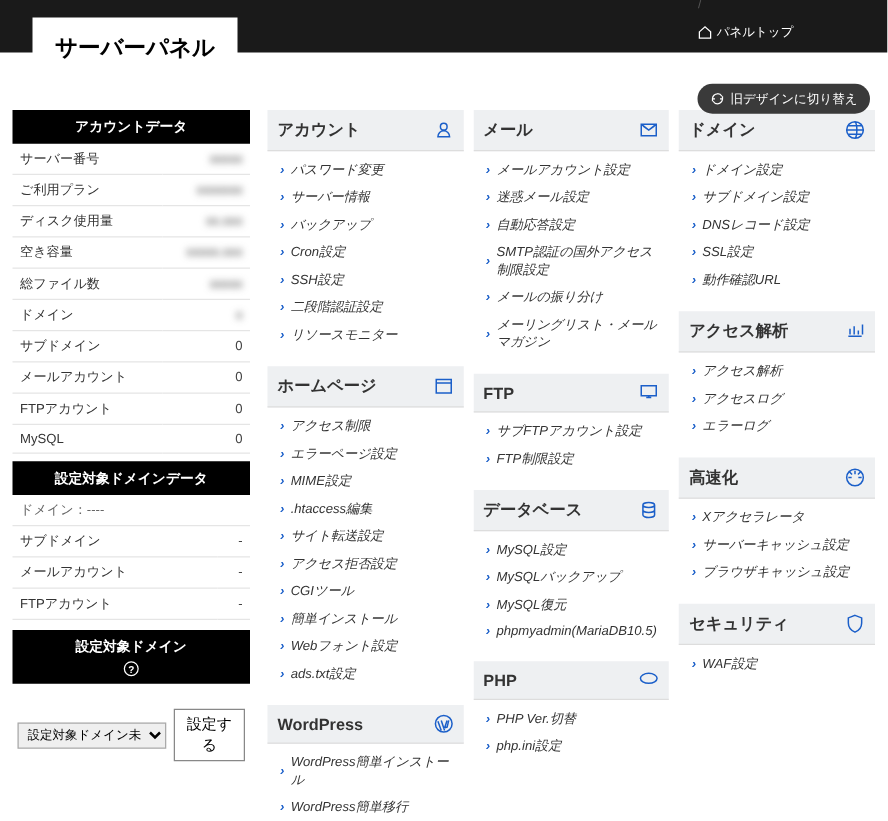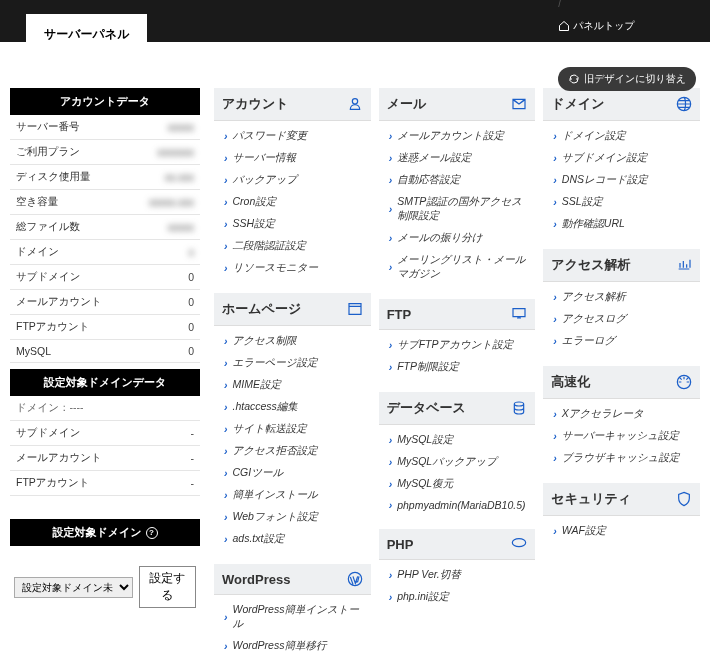--- a/index.html
+++ b/index.html
@@ -1,33 +1,33 @@
 <!DOCTYPE html>
 <html><head>
 <meta charset="utf-8">
 <style>
 * { margin: 0; padding: 0; box-sizing: border-box; }
 body { font-family: "Hiragino Sans", "Meiryo", sans-serif; font-size: 11px; color: #333; background: #fff; width: 710px; }
 .topbar { background: #1a1a1a; color: #fff; height: 42px; display: flex; align-items: center; padding: 0 14px; font-size: 10px; position: relative; }
-.logo-box { position: absolute; left: 26px; top: 14px; background: #fff; color: #000; padding: 12px 18px; font-weight: bold; font-size: 12px; z-index: 2; }
+.logo-box { position: absolute; left: 26px; top: 14px; background: #fff; color: #000; padding: 12px 18px; font-weight: bold; font-size: 18px; z-index: 2; }
 .topbar-right { margin-left: auto; display: flex; align-items: flex-start; gap: 10px; flex-direction: column; }
 .server-id-label { color: #fff; }
 .server-id-val { background: #555; color: #555; border-radius: 8px; padding: 1px 10px; filter: blur(2px); }
 .divider { color: #555; }
 .top-link { color: #fff; display: inline-flex; align-items: center; gap: 3px; cursor: pointer; }
 .switch-btn { background: #3a3a3a; color: #fff; padding: 5px 10px; border-radius: 12px; cursor: pointer; display: inline-flex; align-items: center; gap: 4px; }
 .main { display: flex; padding: 46px 10px 10px 10px; gap: 14px; align-items: flex-start; }
 .sidebar { width: 190px; flex: none; }
 .side-hdr { background: #000; color: #fff; text-align: center; font-weight: bold; padding: 6px 0; font-size: 11px; }
 .side-table { width: 100%; border-collapse: collapse; }
 .side-table td { padding: 5px 6px; border-bottom: 1px solid #e5e5e5; font-size: 10.5px; }
 .side-table td:last-child { text-align: right; color: #444; }
 .blur { filter: blur(3px); color: #999; }
 .domain-data-row { padding: 5px 6px; font-size: 10.5px; border-bottom: 1px solid #e5e5e5; color: #666; }
-.target-domain { background: #000; color: #fff; text-align: center; font-weight: bold; padding: 6px 0; font-size: 11px; margin-top: 23px; display: flex; justify-content: center; align-items: center; gap: 4px; }
+.target-domain { background: #000; color: #fff; text-align: center; font-weight: bold; padding: 6px 0; font-size: 11px; margin-top: 8px; display: flex; justify-content: center; align-items: center; gap: 4px; flex-direction: column; }
 .q-icon { display: inline-flex; width: 12px; height: 12px; border: 1px solid #fff; border-radius: 50%; font-size: 8px; align-items: center; justify-content: center; }
 .target-ctrl { display: flex; gap: 6px; padding: 20px 4px; align-items: center; }
 .target-ctrl select { font-size: 10px; padding: 3px; border: 1px solid #aaa; flex: 1; }
 .set-btn { background: #fff; border: 1px solid #888; padding: 3px 8px; font-size: 12px; cursor: pointer; }
 .content { flex: 1; display: grid; grid-template-columns: 1fr 1fr 1fr; gap: 8px; align-items: start; }
 .col { display: flex; flex-direction: column; gap: 8px; }
 .panel { }
 .panel-hdr { background: #eef0f2; padding: 7px 8px; display: flex; align-items: center; justify-content: space-between; font-weight: bold; font-size: 13px; border-bottom: 1px solid #ddd; }
 .panel-hdr .ic { width: 16px; height: 16px; color: #1b5fc9; }
 .panel ul { list-style: none; padding: 4px 0 6px 0; }

